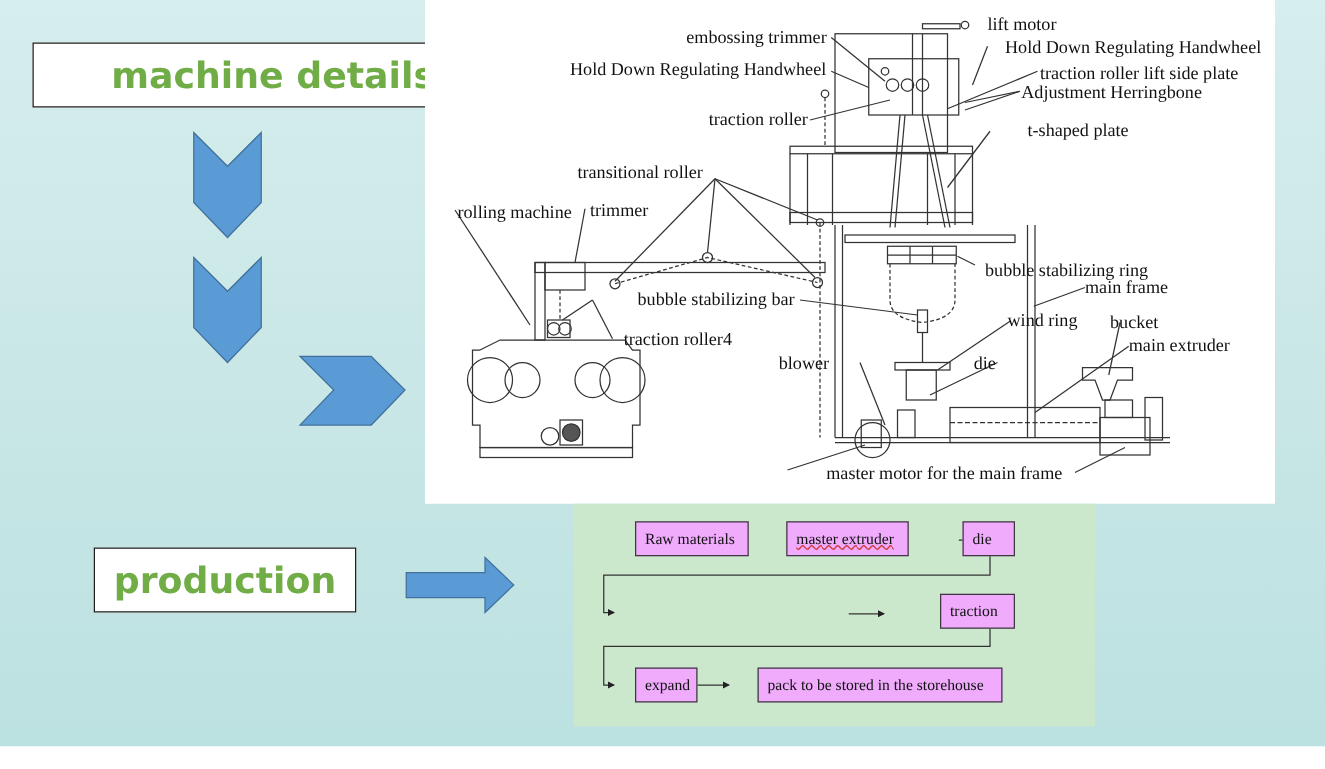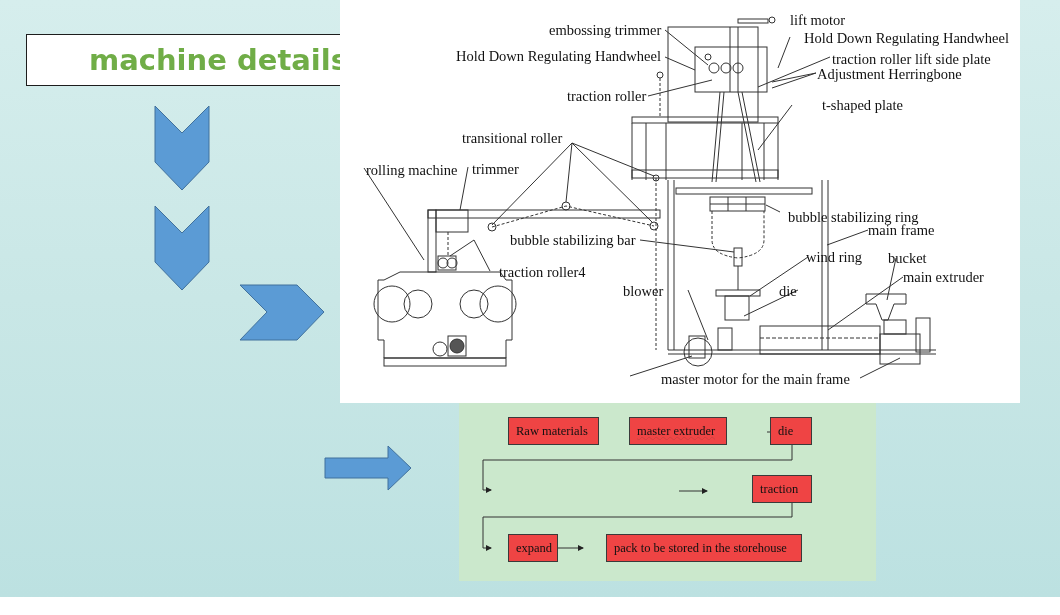--- a/index.html
+++ b/index.html
@@ -26,21 +26,21 @@
   .drawing svg { position: absolute; left: 0; top: 0; }
   .lbl {
     position: absolute; font-family: "Liberation Serif", serif; font-size: 14.5px;
     color: #111; white-space: nowrap; line-height: 1;
   }
   .flow {
     position: absolute; left: 459px; top: 403px; width: 417px; height: 178px; background: #cbe8cc;
   }
   .flow svg { position: absolute; left: 0; top: 0; }
   .fbox {
-    position: absolute; background: #ef4444; border: 1px solid #3a3a3a; box-sizing: border-box;
+    position: absolute; background: #f0abfc; border: 1px solid #3a3a3a; box-sizing: border-box;
     font-family: "Liberation Serif", serif; font-size: 12.5px; color: #111;
     display: flex; align-items: center; padding-left: 7px; white-space: nowrap;
   }
   .underline-red { text-decoration: underline wavy #d04040; text-decoration-thickness: 1px; }
 </style>
 </head>
 <body>
 
 <div class="slide">
 
@@ -51,20 +51,23 @@
   <svg class="shape" style="left:153px;top:104px" width="60" height="88">
     <polygon points="2,2 29,29 56,2 56,58 29,86 2,58" fill="#5b9bd5" stroke="#41719c" stroke-width="1"></polygon>
   </svg>
   <svg class="shape" style="left:153px;top:204px" width="60" height="88">
     <polygon points="2,2 29,29 56,2 56,58 29,86 2,58" fill="#5b9bd5" stroke="#41719c" stroke-width="1"></polygon>
   </svg>
   <svg class="shape" style="left:238px;top:283px" width="90" height="60">
     <polygon points="2,2 59,2 86,29 59,57 2,57 29,29" fill="#5b9bd5" stroke="#41719c" stroke-width="1"></polygon>
   </svg>
 
+  <div class="title-box" id="box-production">
+    <span>production</span>
+  </div>
 
   <svg class="shape" style="left:323px;top:444px" width="90" height="50">
     <polygon points="2,14 65,14 65,2 88,24 65,46 65,34 2,34" fill="#5b9bd5" stroke="#41719c" stroke-width="1"></polygon>
   </svg>
 </div>
 
 <div class="drawing">
   <svg width="680" height="403">
     <g fill="none" stroke="#333" stroke-width="1">
 

